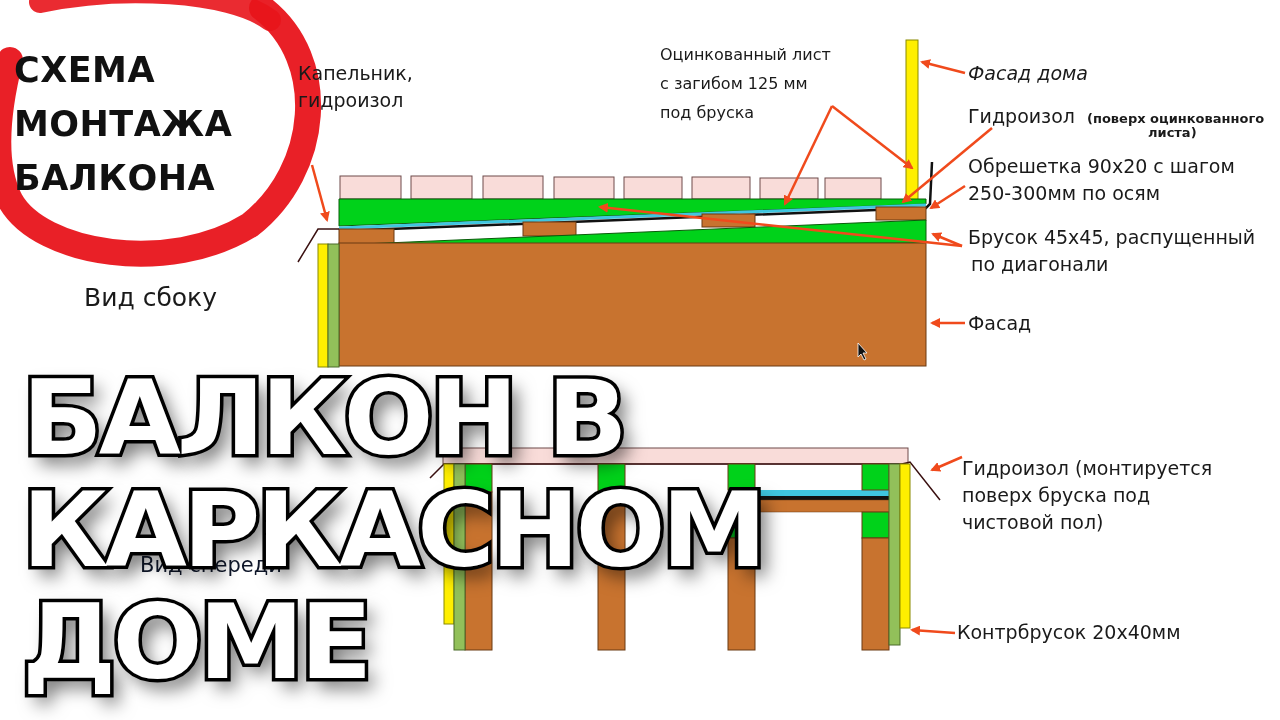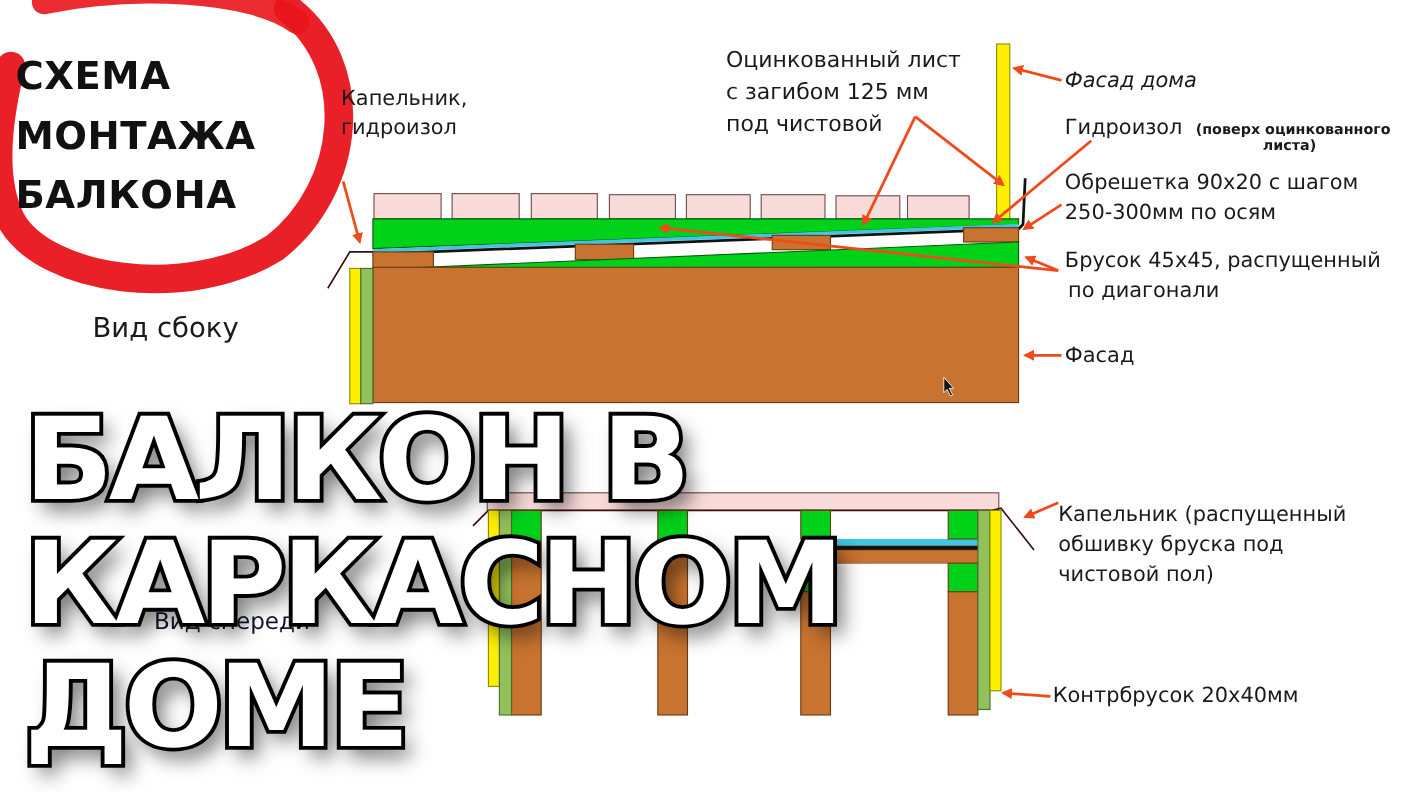--- a/index.html
+++ b/index.html
@@ -107,30 +107,30 @@
     <path d="M 40 2 C 120 -15, 230 -10, 270 20" fill="none" stroke="#e8141b" stroke-width="22" stroke-linecap="round" opacity="0.9"></path>
   </g>
 </svg>
 
 <div class="badge-txt">
   <div>СХЕМА</div>
   <div>МОНТАЖА</div>
   <div>БАЛКОНА</div>
 </div>
 
-<div class="lbl" style="left:310px;top:60px;margin-top:16px;">
+<div class="lbl" style="left:298px;top:60px;">
   <div>Капельник,</div>
   <div>гидроизол</div>
 </div>
 <div class="lbl" style="left:84px;top:280px;font-size:25px;line-height:36px;">Вид сбоку</div>
 
-<div class="lbl" style="left:660px;top:40px;font-size:20px;line-height:29px;">
+<div class="lbl" style="left:660px;top:40px;font-size:16px;line-height:29px;">
   <div>Оцинкованный лист</div>
   <div>с загибом  125 мм</div>
-  <div>под чистовой</div>
+  <div>под бруска</div>
 </div>
 
 <div class="lbl" style="left:968px;top:60px;font-style:italic;">Фасад дома</div>
 
 <div class="lbl" style="left:968px;top:103px;">
   <span>Гидроизол</span><small>(поверх оцинкованного</small>
 </div>
 <div class="lbl" style="left:1148px;top:124px;font-size:13px;font-weight:bold;line-height:18px;">листа)</div>
 
 <div class="lbl" style="left:968px;top:153px;">
@@ -139,22 +139,22 @@
 </div>
 
 <div class="lbl" style="left:968px;top:224px;">
   <div>Брусок 45х45, распущенный</div>
   <div style="padding-left:3px">по диагонали</div>
 </div>
 
 <div class="lbl" style="left:968px;top:310px;">Фасад</div>
 
 <div class="lbl" style="left:962px;top:455px;">
-  <div>Капельник (распущенный</div>
-  <div>обшивку бруска под</div>
+  <div>Гидроизол (монтируется</div>
+  <div>поверх бруска под</div>
   <div>чистовой пол)</div>
 </div>
 <div class="lbl" style="left:957px;top:619px;">Контрбрусок 20х40мм</div>
 
 <div class="lbl" style="left:140px;top:552px;font-size:21px;color:#0f172a;">Вид спереди</div>
 
 <div class="big" style="top:358px;">БАЛКОН В</div>
 <div class="big" style="top:470px;">КАРКАСНОМ</div>
 <div class="big" style="top:582px;">ДОМЕ</div>
 

